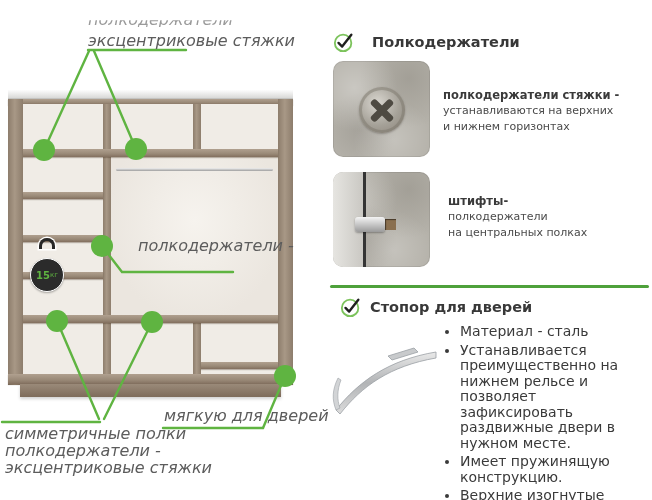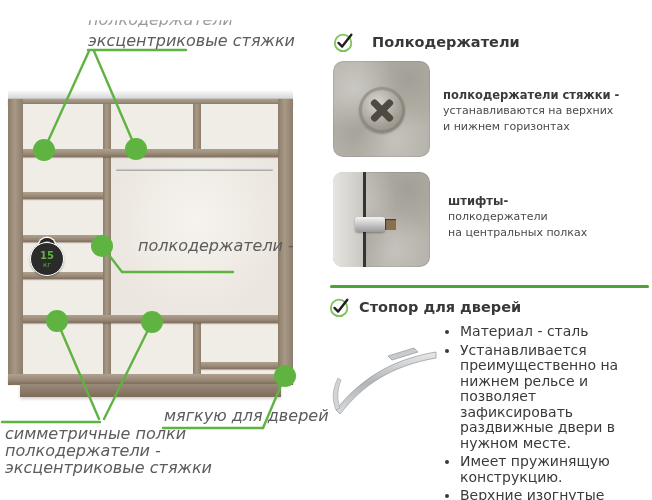--- a/index.html
+++ b/index.html
@@ -35,31 +35,31 @@
   #w-rail { left:108px; top:78px; width:157px; height:3px;
      background:linear-gradient(180deg,#f2f2f2,#9e9e9e); border-radius:2px; }
   .shelf { height:7px; }
   .vert  { width:8px; }
 
   
   #weight { left:29px; top:238px; width:36px; height:44px; text-align:center; }
   #kb-handle { position:absolute; left:10px; top:0; width:16px; height:11px;
      border:3px solid #272727; border-bottom:none; border-radius:8px 8px 0 0;
      box-shadow:0 0 0 1.5px #ffffff; }
-  #kb-body { position:absolute; left:1px; top:4px; width:34px; height:34px; border-radius:50%;
+  #kb-body { position:absolute; left:1px; top:20px; width:34px; height:34px; border-radius:50%;
      background:#2b2b2b; border:1.5px solid #fff; box-shadow:0 1px 2px rgba(0,0,0,.3);
-     display:flex; flex-direction:column; align-items:center; justify-content:center; }
+     display:flex; flex-direction:row; align-items:center; justify-content:center; }
   #kb-body .v { color:#5fb441; font-weight:bold; font-size:10px; line-height:11px; }
   #kb-body .u { color:#5fb441; font-size:7px; line-height:8px; }
 
   
   .hdr { display:flex; align-items:center; gap:17px; }
   .hdr .ttl { font-size:14.5px; font-weight:bold; color:#383838; }
   #hdr1 { left:333px; top:31px; }
-  #hdr2 { left:329px; top:296px;gap:8px; }
+  #hdr2 { left:340px; top:296px;gap:8px; }
   #divider { left:330px; top:285px; width:319px; height:3px; background:#4ea13b; border-radius:2px; }
 
   .photo { border-radius:10px; overflow:hidden;
      background-color:#b5b2aa;
      background-image:
        radial-gradient(circle at 22% 28%, rgba(255,255,255,.28), transparent 42%),
        radial-gradient(circle at 78% 18%, rgba(90,85,75,.20), transparent 45%),
        radial-gradient(circle at 62% 82%, rgba(255,255,255,.22), transparent 40%),
        radial-gradient(circle at 28% 72%, rgba(80,75,70,.16), transparent 38%);
      box-shadow:inset 0 0 0 1px rgba(0,0,0,.08); }

